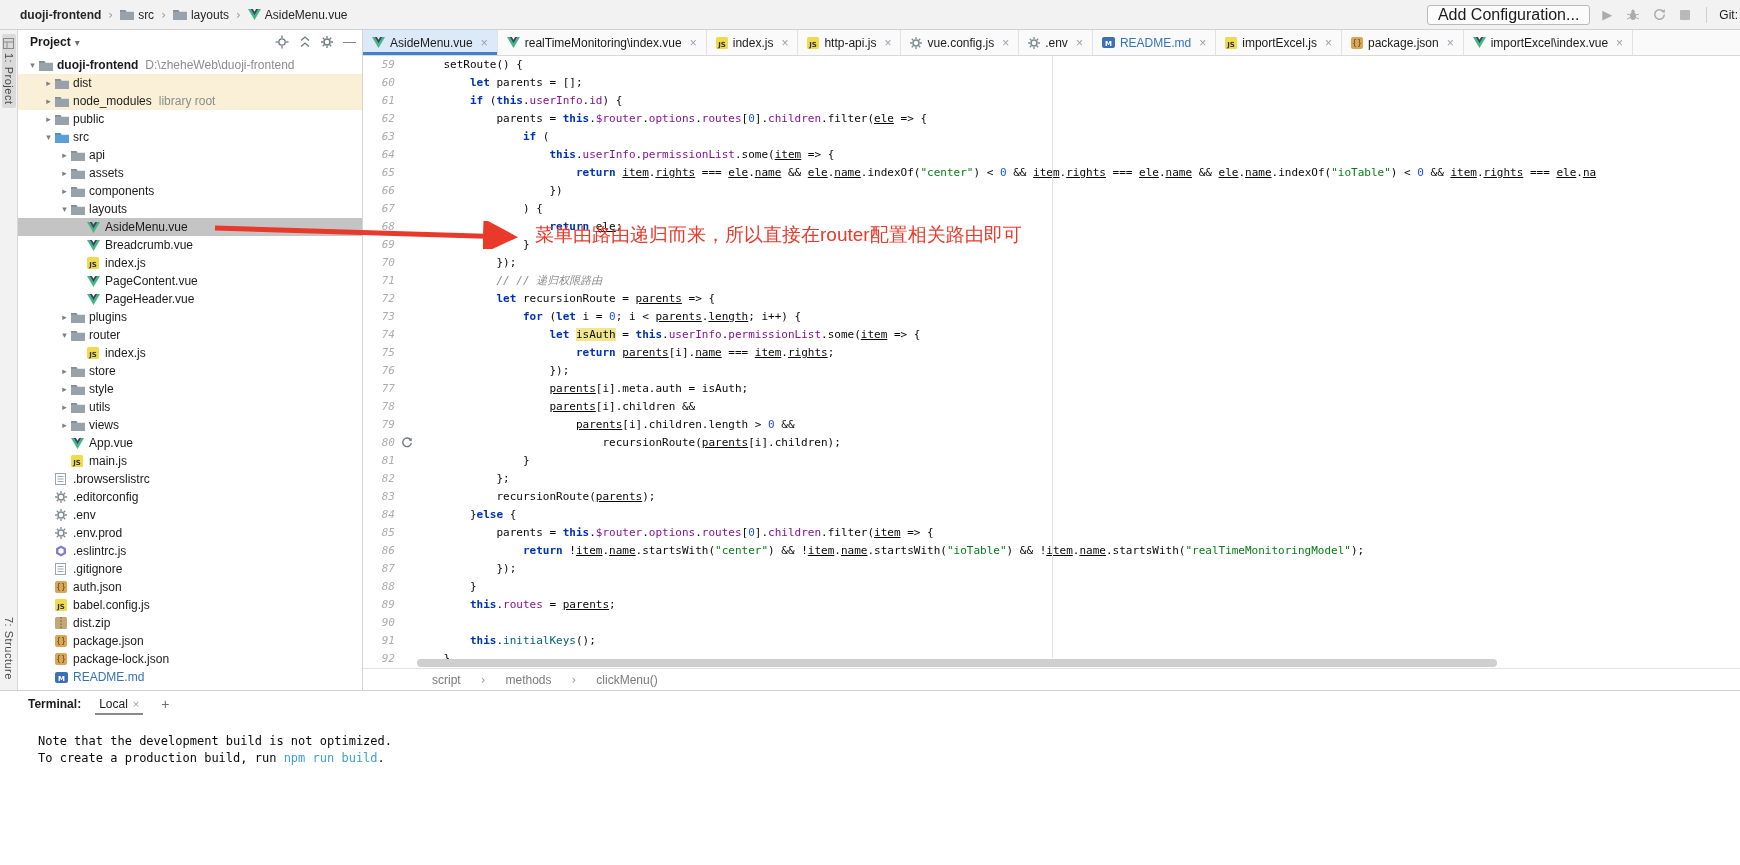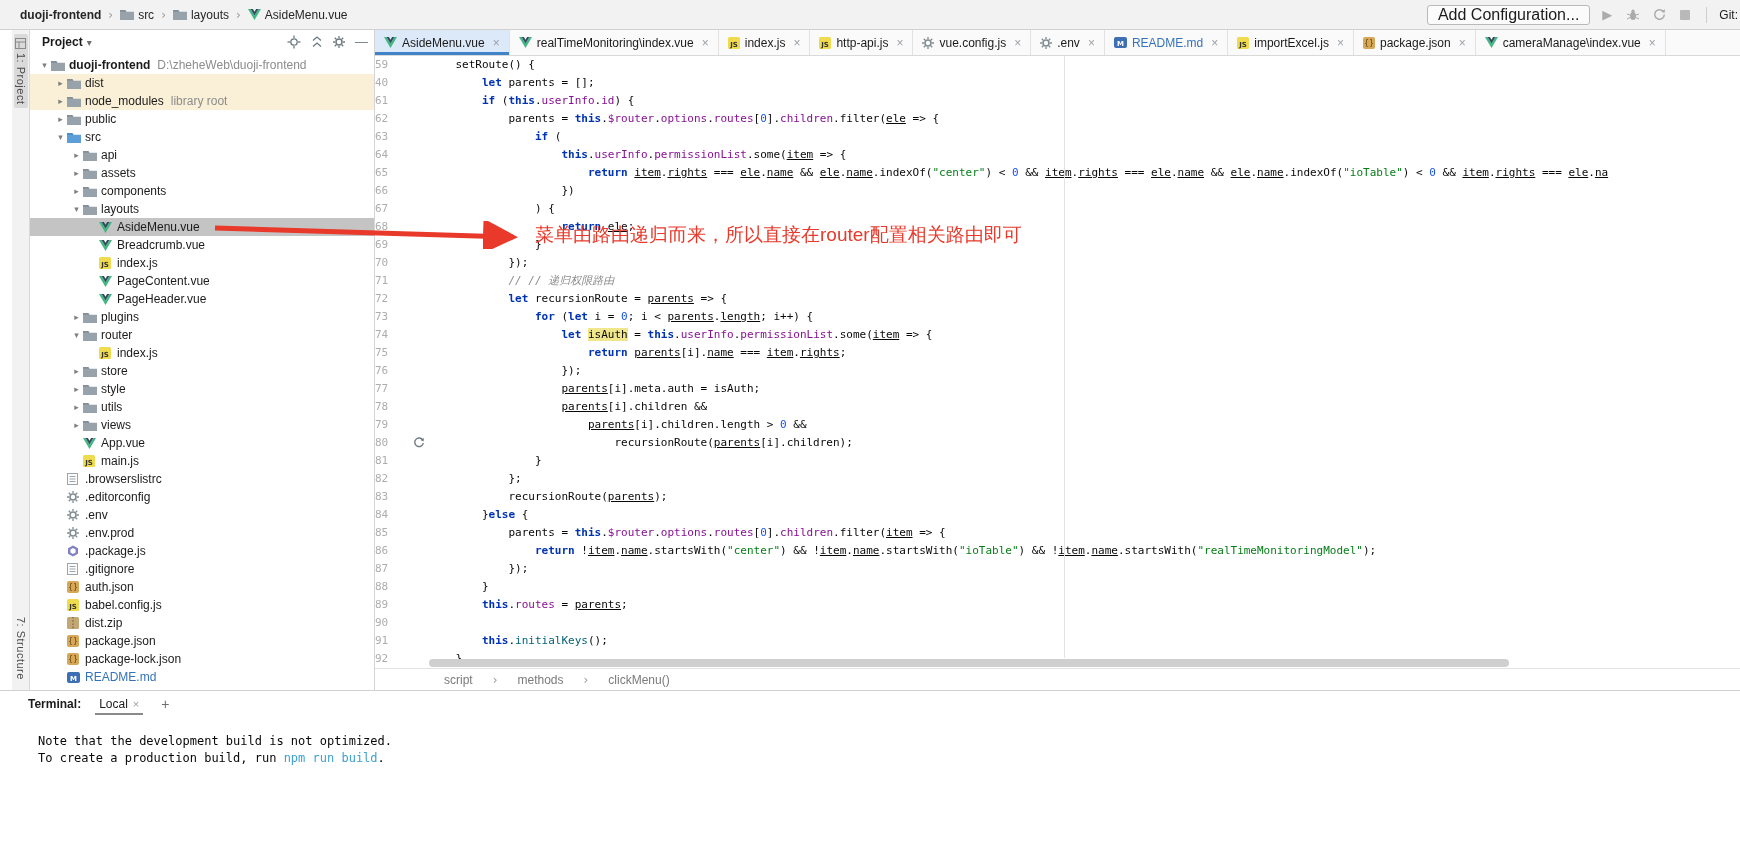--- a/index.html
+++ b/index.html
@@ -15,21 +15,21 @@
   .bc-item:first-child { font-weight:bold; }
   .mini-icon { display:inline-flex; align-items:center; }
   .topbar-right { display:flex; align-items:center; gap:8px; padding-right:2px; }
   .addcfg { font-size:16px; color:#1b1b1b; background:#FBFBFB; border:1px solid #B9B9B9; border-radius:3px; padding:2px 10px; height:20px; display:flex; align-items:center; }
   .tb-icon { display:inline-flex; align-items:center; justify-content:center; width:18px; height:18px; }
   .run-glyph { color:#ABABAB; font-family:"DejaVu Sans",sans-serif; font-size:13px; }
   .tb-sep { width:1px; height:16px; background:#CFCFCF; margin:0 4px; }
   .git-label { font-size:12px; color:#1b1b1b; white-space:nowrap; }
 
   
-  .main { display:flex; height:660px;padding-left:12px; }
+  .main { display:flex; height:660px; }
 
   .toolstrip { width:18px; background:#F2F2F2; border-right:1px solid #D8D8D8; display:flex; flex-direction:column; justify-content:space-between; align-items:center; padding:4px 0 6px 0; }
   .strip-btn { display:flex; flex-direction:column; align-items:center; gap:4px; padding:4px 1px; border-radius:2px; }
   .strip-btn.active { background:#DADADA; }
   .vlabel { writing-mode:vertical-rl; font-size:11px; color:#4a4a4a; letter-spacing:0.5px; }
 
   
   .project-panel { width:345px; background:#fff; border-right:1px solid #D4D4D4; display:flex; flex-direction:column; overflow:hidden; }
   .panel-header { height:24px; display:flex; align-items:center; padding:0 6px 0 12px; font-size:12px; color:#1b1b1b; }
   .panel-title { display:flex; align-items:center; gap:4px; font-weight:bold; }
@@ -51,21 +51,21 @@
   .editor-area { flex:1; min-width:0; display:flex; flex-direction:column; background:#fff; }
   .tabbar { height:26px; display:flex; align-items:stretch; background:#FAFAFA; border-bottom:1px solid #D9D9D9; overflow:hidden; }
   .tab { display:flex; align-items:center; gap:5px; padding:0 9px; font-size:12px; color:#1b1b1b; border-right:1px solid #E2E2E2; position:relative; white-space:nowrap; background:#FAFAFA; }
   .tab.active { background:#DCE9F8; }
   .tab.active::after { content:""; position:absolute; left:0; right:0; bottom:0; height:3px; background:#4083C9; }
   .tab .tab-close { color:#9AA0A6; font-size:12px; margin-left:3px; }
   .tab.modified .tab-label { color:#3573B9; }
 
   .code { position:relative; flex:1; overflow:hidden; font-family:"DejaVu Sans Mono",monospace; font-size:11px; line-height:18px; }
   .code-line { display:flex; height:18px; white-space:pre; }
-  .gutter { width:38px; flex:none; color:#ADADAD; padding-right:6px; }
+  .gutter { width:38px; flex:none; text-align:right; color:#ADADAD; padding-right:6px;font-style:italic; }
   .gutter-icon { width:16px; flex:none; display:inline-flex; align-items:center; }
   .code-text { white-space:pre; }
   .tk-p { color:#080808; }
   .tk-k { color:#0033B3; font-weight:bold; }
   .tk-s { color:#067D17; }
   .tk-c { color:#8C8C8C; font-style:italic; }
   .tk-n { color:#1750EB; }
   .tk-m { color:#871094; }
   .tk-f { color:#00627A; }
   .tk-u { color:#080808; text-decoration:underline; }
@@ -526,21 +526,21 @@
             <span class="tree-label">.env.prod</span>
           </div>
           <div class="tree-row" style="padding-left: 24px;">
             <span class="arrow"></span>
             <span class="tree-icon">
               <svg width="12" height="12" viewBox="0 0 12 12">
                 <polygon points="6,0.5 11,3.2 11,8.8 6,11.5 1,8.8 1,3.2" fill="#8080C6"></polygon>
                 <polygon points="6,3 8.6,4.5 8.6,7.5 6,9 3.4,7.5 3.4,4.5" fill="#FFFFFF"></polygon>
               </svg>
             </span>
-            <span class="tree-label">.package.js</span>
+            <span class="tree-label">.eslintrc.js</span>
           </div>
           <div class="tree-row" style="padding-left: 24px;">
             <span class="arrow"></span>
             <span class="tree-icon">
               <svg width="11" height="12" viewBox="0 0 11 12">
                 <rect x="0.5" y="0.5" width="10" height="11" fill="#FDFDFD" stroke="#9AA5AD"></rect>
                 <line x1="2.5" y1="3.5" x2="8.5" y2="3.5" stroke="#9AA5AD"></line>
                 <line x1="2.5" y1="6" x2="8.5" y2="6" stroke="#9AA5AD"></line>
                 <line x1="2.5" y1="8.5" x2="8.5" y2="8.5" stroke="#9AA5AD"></line>
               </svg>
@@ -720,28 +720,28 @@
             <span class="tab-label">package.json</span>
             <span class="tab-close">×</span>
           </div>
           <div class="tab">
             <span class="mini-icon">
               <svg width="13" height="11" viewBox="0 0 13 11">
                 <path fill="#41B883" d="M0 0h2.6l3.9 6.6L10.4 0H13L6.5 11z"></path>
                 <path fill="#35495E" d="M2.6 0h2.3l1.6 2.7L8.1 0h2.3L6.5 6.6z"></path>
               </svg>
             </span>
-            <span class="tab-label">cameraManage\index.vue</span>
+            <span class="tab-label">importExcel\index.vue</span>
             <span class="tab-close">×</span>
           </div>
         </div>
       <div class="code">
         <div>
             <div class="code-line"><span class="gutter">59</span><span class="gutter-icon"></span><span class="code-text"><span class="tk-p">    setRoute() {</span></span></div>
-            <div class="code-line"><span class="gutter">40</span><span class="gutter-icon"></span><span class="code-text"><span class="tk-p">        </span><span class="tk-k">let</span><span class="tk-p"> parents = [];</span></span></div>
+            <div class="code-line"><span class="gutter">60</span><span class="gutter-icon"></span><span class="code-text"><span class="tk-p">        </span><span class="tk-k">let</span><span class="tk-p"> parents = [];</span></span></div>
             <div class="code-line"><span class="gutter">61</span><span class="gutter-icon"></span><span class="code-text"><span class="tk-p">        </span><span class="tk-k">if</span><span class="tk-p"> (</span><span class="tk-k">this</span><span class="tk-p">.</span><span class="tk-m">userInfo</span><span class="tk-p">.</span><span class="tk-m">id</span><span class="tk-p">) {</span></span></div>
             <div class="code-line"><span class="gutter">62</span><span class="gutter-icon"></span><span class="code-text"><span class="tk-p">            parents = </span><span class="tk-k">this</span><span class="tk-p">.</span><span class="tk-m">$router</span><span class="tk-p">.</span><span class="tk-m">options</span><span class="tk-p">.</span><span class="tk-m">routes</span><span class="tk-p">[</span><span class="tk-n">0</span><span class="tk-p">].</span><span class="tk-m">children</span><span class="tk-p">.filter(</span><span class="tk-u">ele</span><span class="tk-p"> =&gt; {</span></span></div>
             <div class="code-line"><span class="gutter">63</span><span class="gutter-icon"></span><span class="code-text"><span class="tk-p">                </span><span class="tk-k">if</span><span class="tk-p"> (</span></span></div>
             <div class="code-line"><span class="gutter">64</span><span class="gutter-icon"></span><span class="code-text"><span class="tk-p">                    </span><span class="tk-k">this</span><span class="tk-p">.</span><span class="tk-m">userInfo</span><span class="tk-p">.</span><span class="tk-m">permissionList</span><span class="tk-p">.some(</span><span class="tk-u">item</span><span class="tk-p"> =&gt; {</span></span></div>
             <div class="code-line"><span class="gutter">65</span><span class="gutter-icon"></span><span class="code-text"><span class="tk-p">                        </span><span class="tk-k">return</span><span class="tk-p"> </span><span class="tk-u">item</span><span class="tk-p">.</span><span class="tk-u">rights</span><span class="tk-p"> === </span><span class="tk-u">ele</span><span class="tk-p">.</span><span class="tk-u">name</span><span class="tk-p"> &amp;&amp; </span><span class="tk-u">ele</span><span class="tk-p">.</span><span class="tk-u">name</span><span class="tk-p">.indexOf(</span><span class="tk-s">"center"</span><span class="tk-p">) &lt; </span><span class="tk-n">0</span><span class="tk-p"> &amp;&amp; </span><span class="tk-u">item</span><span class="tk-p">.</span><span class="tk-u">rights</span><span class="tk-p"> === </span><span class="tk-u">ele</span><span class="tk-p">.</span><span class="tk-u">name</span><span class="tk-p"> &amp;&amp; </span><span class="tk-u">ele</span><span class="tk-p">.</span><span class="tk-u">name</span><span class="tk-p">.indexOf(</span><span class="tk-s">"ioTable"</span><span class="tk-p">) &lt; </span><span class="tk-n">0</span><span class="tk-p"> &amp;&amp; </span><span class="tk-u">item</span><span class="tk-p">.</span><span class="tk-u">rights</span><span class="tk-p"> === </span><span class="tk-u">ele</span><span class="tk-p">.</span><span class="tk-u">na</span></span></div>
             <div class="code-line"><span class="gutter">66</span><span class="gutter-icon"></span><span class="code-text"><span class="tk-p">                    })</span></span></div>
             <div class="code-line"><span class="gutter">67</span><span class="gutter-icon"></span><span class="code-text"><span class="tk-p">                ) {</span></span></div>
             <div class="code-line"><span class="gutter">68</span><span class="gutter-icon"></span><span class="code-text"><span class="tk-p">                    </span><span class="tk-k">return</span><span class="tk-p"> </span><span class="tk-u">ele</span><span class="tk-p">;</span></span></div>
             <div class="code-line"><span class="gutter">69</span><span class="gutter-icon"></span><span class="code-text"><span class="tk-p">                }</span></span></div>
             <div class="code-line"><span class="gutter">70</span><span class="gutter-icon"></span><span class="code-text"><span class="tk-p">            });</span></span></div>

